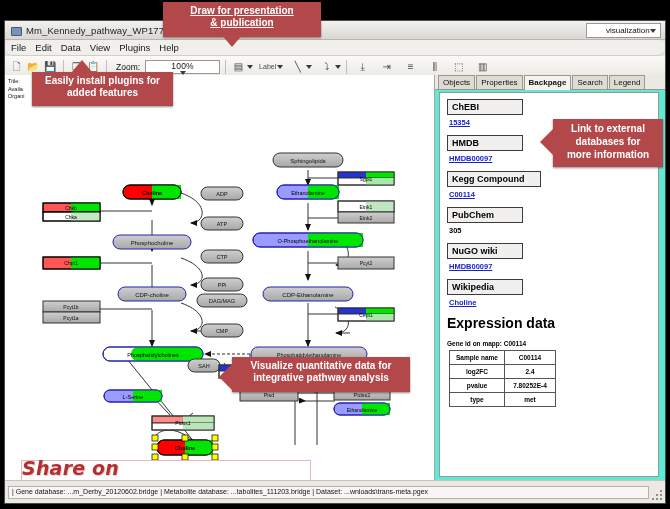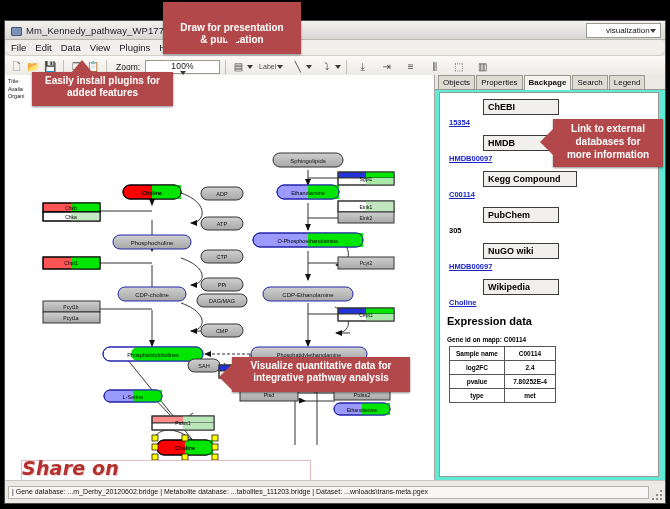--- a/index.html
+++ b/index.html
@@ -53,25 +53,25 @@
   .rightpane{position:relative;flex:1;background:#5eead4;overflow:hidden;}
   .tabrow{display:flex;height:14px;align-items:flex-end;padding-left:3px;
           background:#ece9e4;border-bottom:1px solid #9b9890;}
   .tab{font-size:8px;color:#111;padding:1px 4px 1px 4px;border:1px solid #9b9890;
        border-bottom:none;background:#dedbd5;margin-right:1px;line-height:11px;}
   .tab.active{background:#f4f3f0;padding-bottom:2px;position:relative;top:1px;font-weight:bold;}
   .bp{position:absolute;left:4px;top:17px;right:6px;bottom:4px;background:#fff;
       border:1px solid #9b9890;overflow:hidden;}
   .bp-inner{padding:6px 7px 0 7px;}
   .dbhdr{border:1px solid #3c3c3c;background:#f1f0ee;font-size:9px;font-weight:bold;
-         color:#000;padding:2px 4px;width:76px;box-sizing:border-box;margin-bottom:3px;margin-left:36px;}
+         color:#000;padding:2px 4px;width:76px;box-sizing:border-box;margin-bottom:3px;}
   .dblink{font-size:7.5px;color:#1a23c8;text-decoration:underline;font-weight:bold;
           margin:0 0 8px 2px;display:block;}
   .dbplain{font-size:7.5px;color:#000;font-weight:bold;margin:0 0 8px 2px;display:block;}
-  .exp-title{font-size:11px;font-weight:bold;color:#000;margin:4px 0 9px 0;}
+  .exp-title{font-size:14px;font-weight:bold;color:#000;margin:4px 0 9px 0;}
   .geneid{font-size:6.5px;font-weight:bold;color:#000;margin-bottom:3px;}
   .dtable{border-collapse:collapse;margin-left:2px;}
   .dtable td{border:1px solid #555;font-size:6.5px;font-weight:bold;color:#000;
              text-align:center;padding:2px 3px;height:9px;}
   .dtable td.k{width:48px;}
   .dtable td.v{width:44px;}
 
   
   .statusbar{position:absolute;left:0;right:0;bottom:0;height:22px;
              background:#ece9e4;border-top:1px solid #c6c3bd;}
@@ -502,21 +502,21 @@
         <i style="left:8px;top:0"></i>
           <i style="left:4px;top:4px"></i>
           <i style="left:8px;top:4px"></i>
         <i style="left:0;top:8px"></i>
           <i style="left:4px;top:8px"></i>
           <i style="left:8px;top:8px"></i>
       </div>
     </div>
   </div>
 
-  <div class="callout" style="left:163px;top:2px;width:138px;height:32px;padding-top:20px;">
+  <div class="callout" style="left:163px;top:2px;width:158px;height:32px;padding-top:3px;text-decoration:underline;">
     <span>Draw for presentation</span>
     <span>&amp; publication</span>
   </div>
   <div class="arrow-dn" style="left:221px;top:34px;"></div>
 
   <div class="callout" style="left:32px;top:72px;width:141px;height:31px;padding-top:3px;">
     <span>Easily install plugins for</span>
     <span>added features</span>
   </div>
   <div class="arrow-up" style="left:71px;top:60px;"></div>

